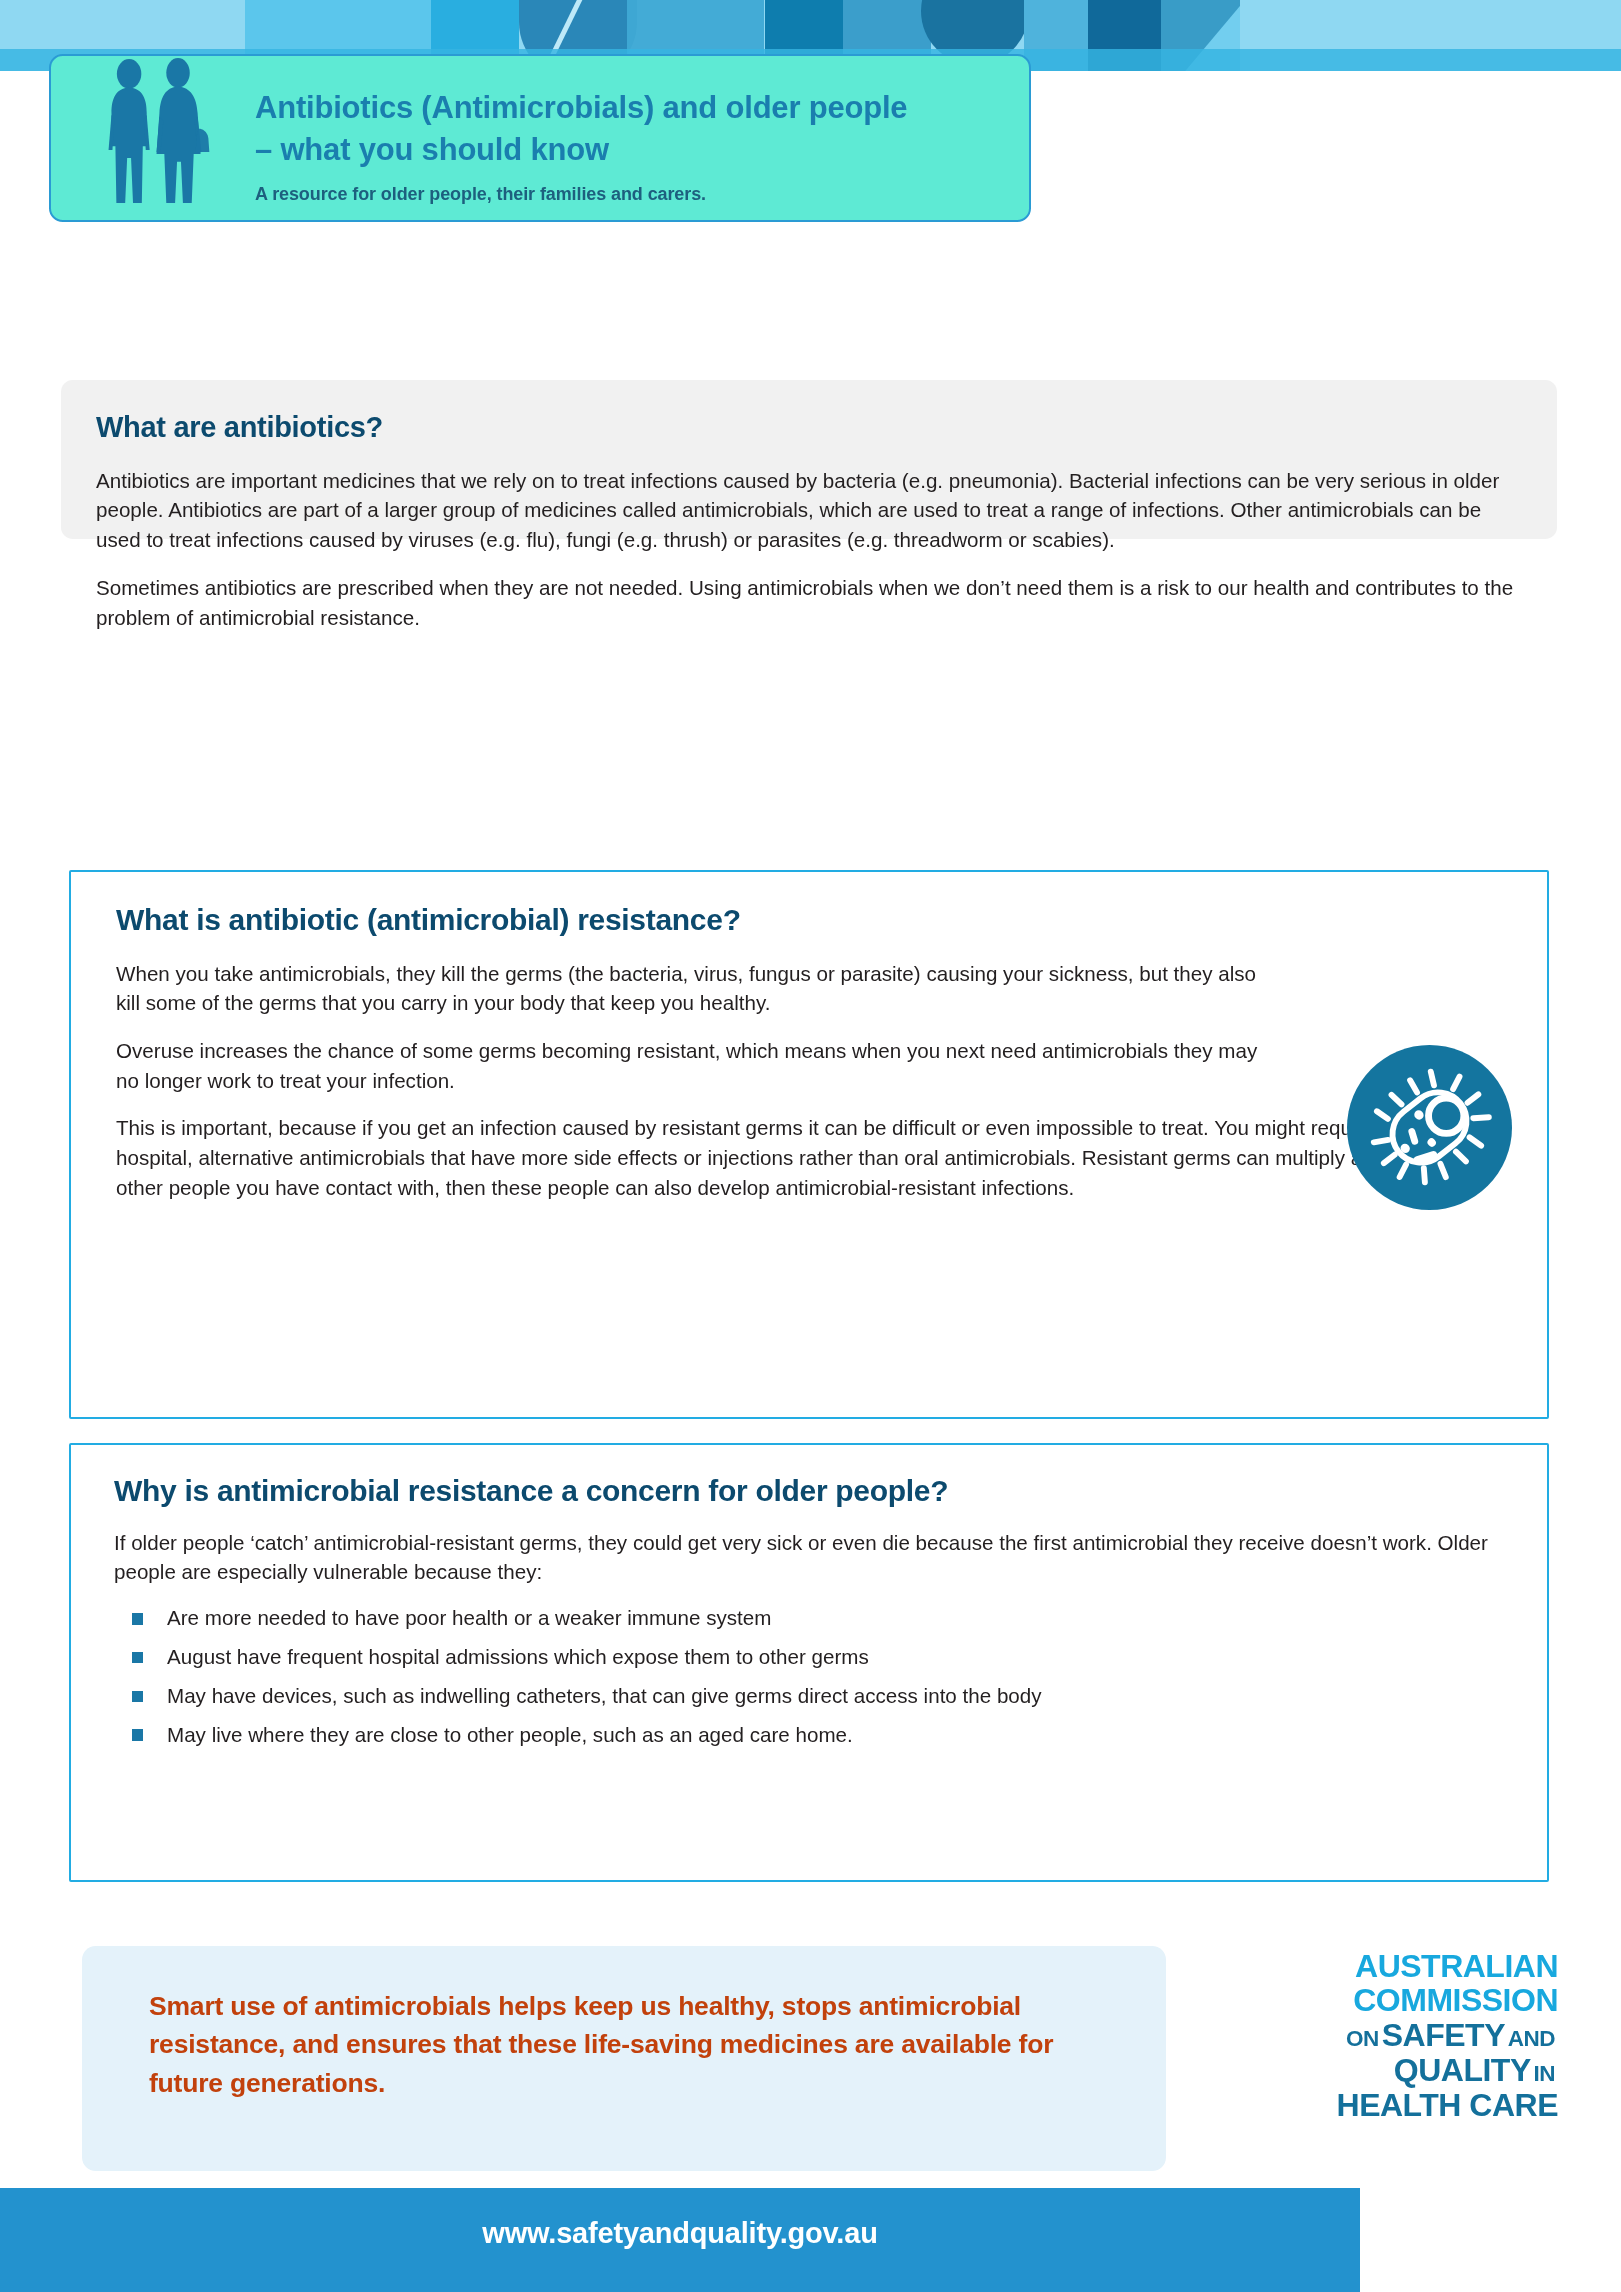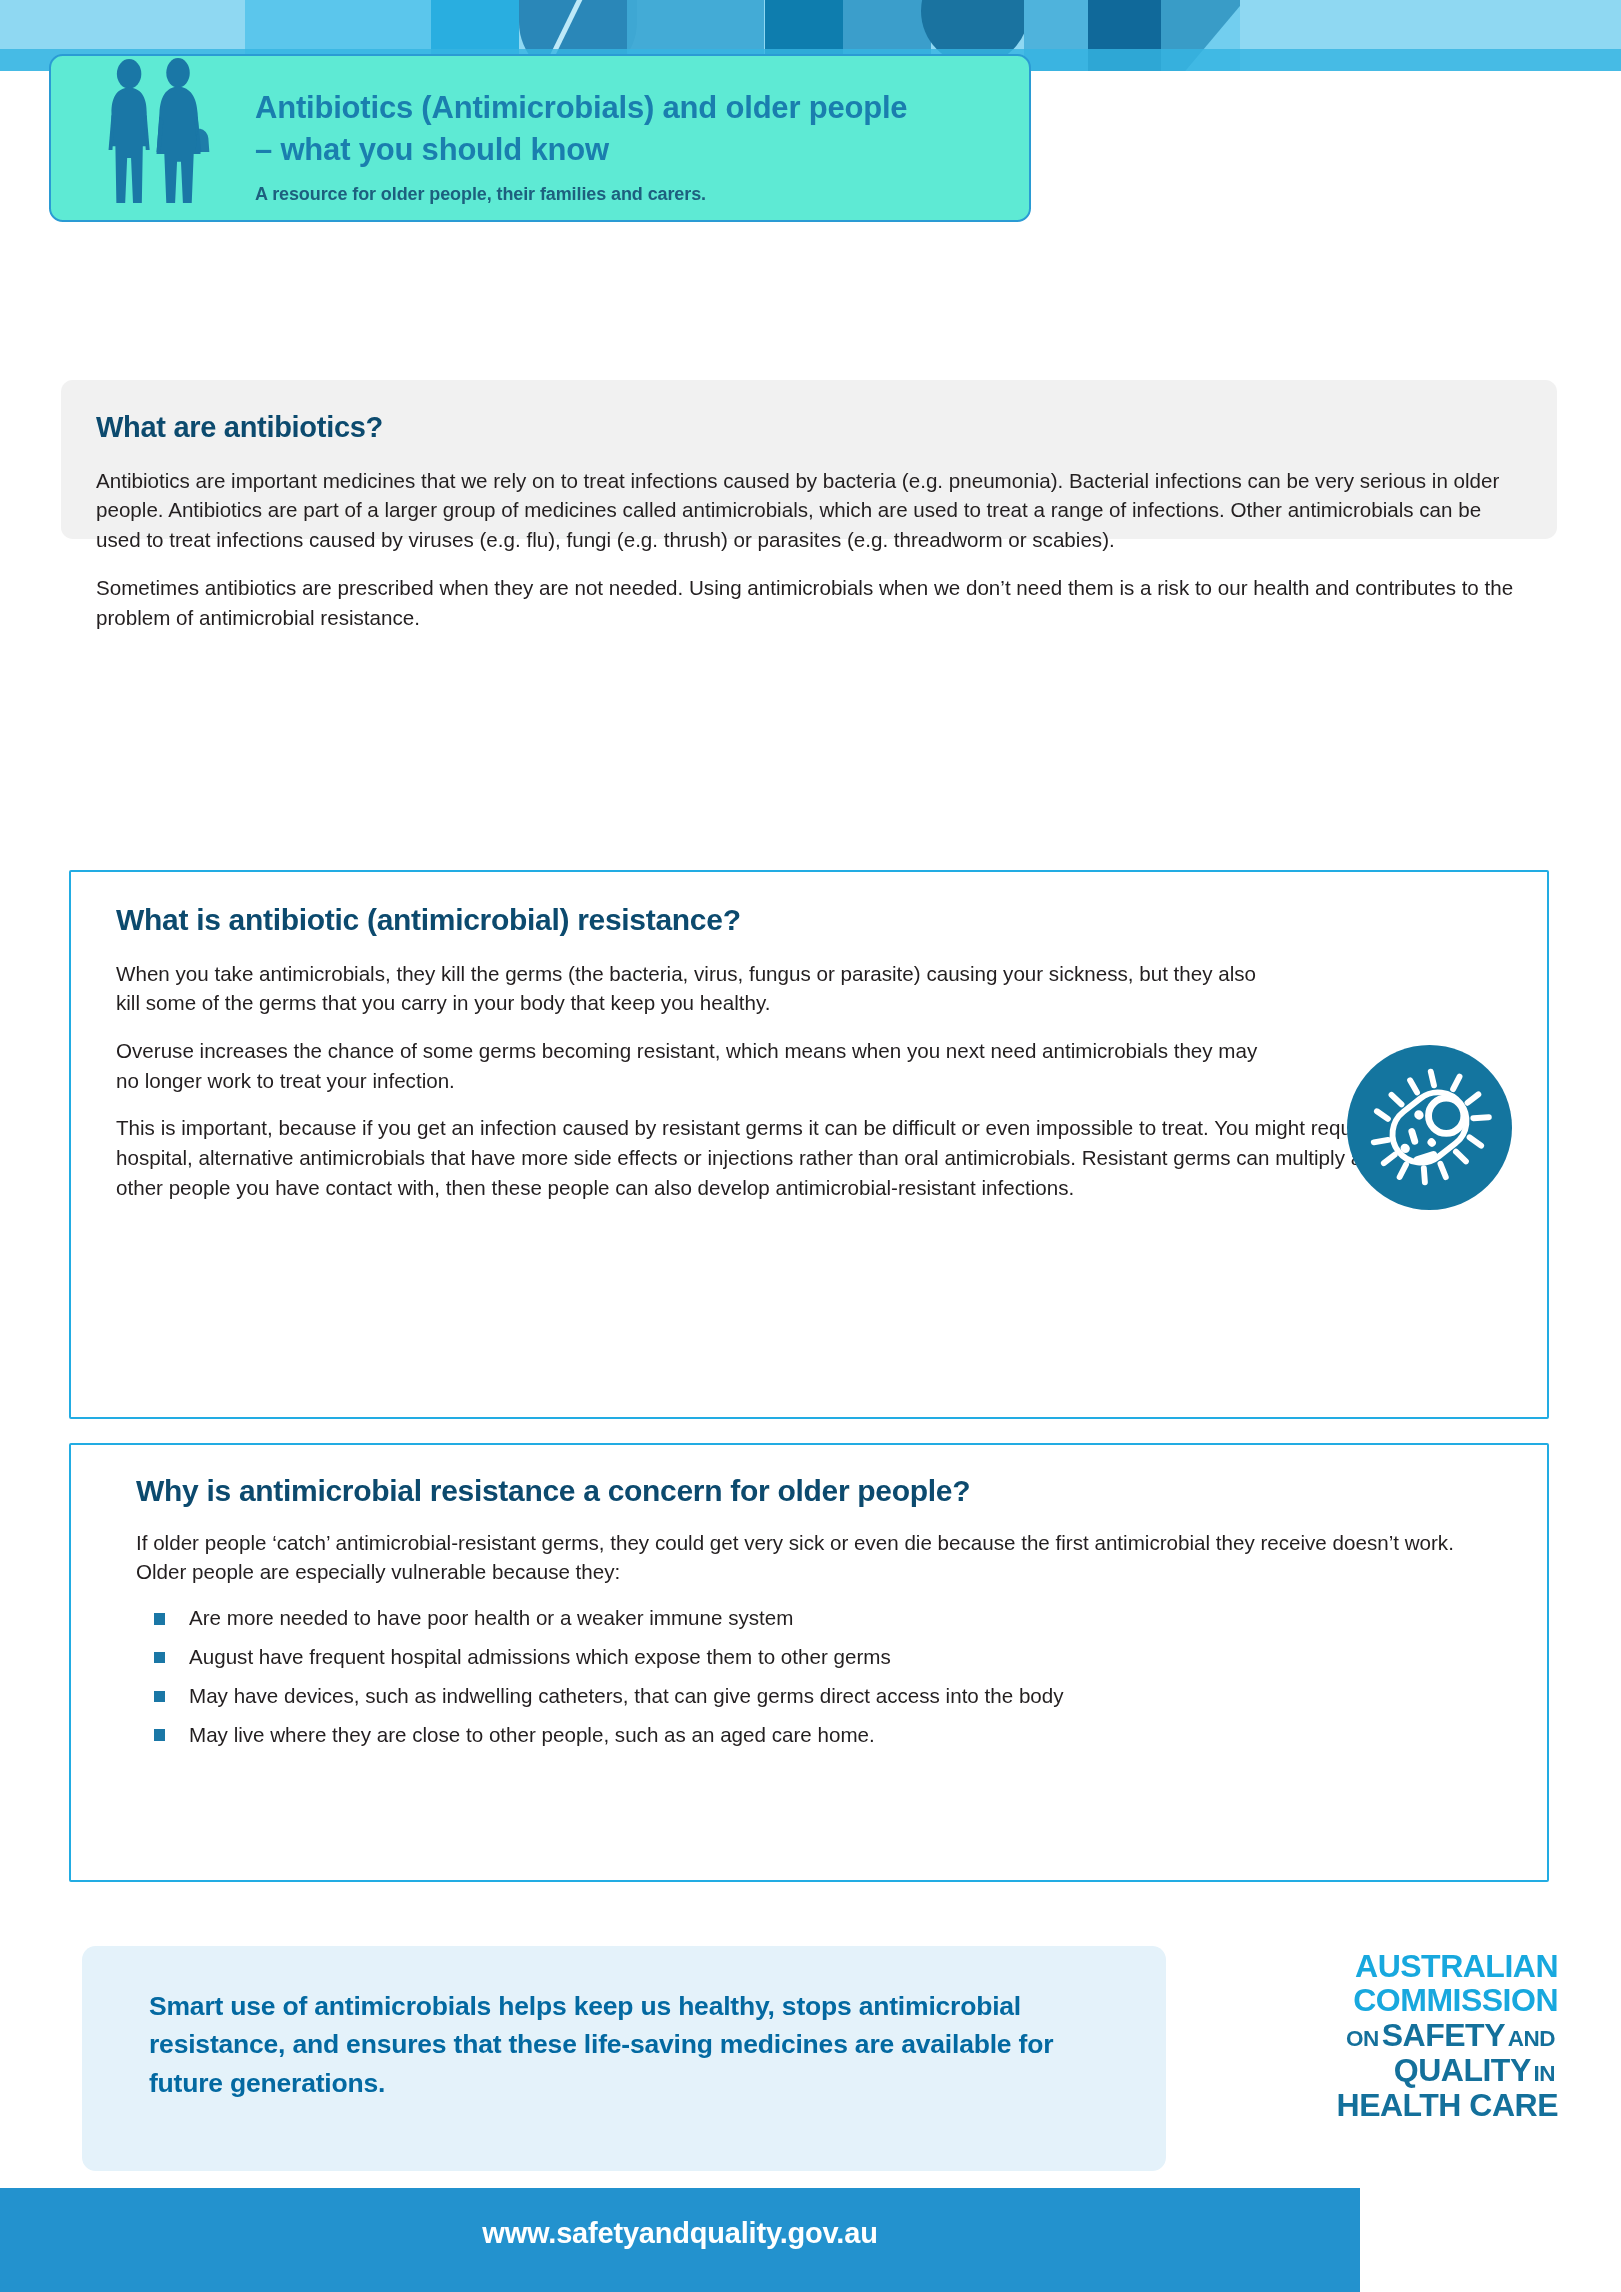--- a/index.html
+++ b/index.html
@@ -143,21 +143,21 @@
     background: #14759F;
   }
   .germ-badge svg { display: block; }
   .narrow-1 { max-width: 1168px; }
   .narrow-2 { max-width: 1168px; }
 
   
   #sec-concern {
     left: 69px; top: 1443px;
     width: 1480px; height: 439px;
-    padding: 29px 45px 0 65px;
+    padding: 29px 45px 0 43px;
   }
   #sec-concern .sec-h { font-size: 30px; margin-bottom: 19.6px; }
   #sec-concern .body-p { font-size: 20.6px; margin-bottom: 15.7px;}
 
   .bullets { list-style: none; margin: 0; padding: 0; }
   .bullets li {
     position: relative;
     padding-left: 53px;
     color: #231f20;
     font-size: 20.6px;
@@ -176,21 +176,21 @@
     position: absolute;
     left: 82px; top: 1946px;
     width: 1084px; height: 225px;
     background: #E4F2FA;
     border-radius: 13.7px;
     box-sizing: border-box;
     padding: 41px 59px 0 67px;
   }
   .callout p {
     margin: 0;
-    color: #0369a1;
+    color: #c2410c;
     font-size: 26.5px;
     font-weight: bold;
     line-height: 1.45;
     letter-spacing: -0.2px;
     max-width: 921px;
   }
 
   .logo {
     position: absolute;
     left: 1274px; top: 1950px;

